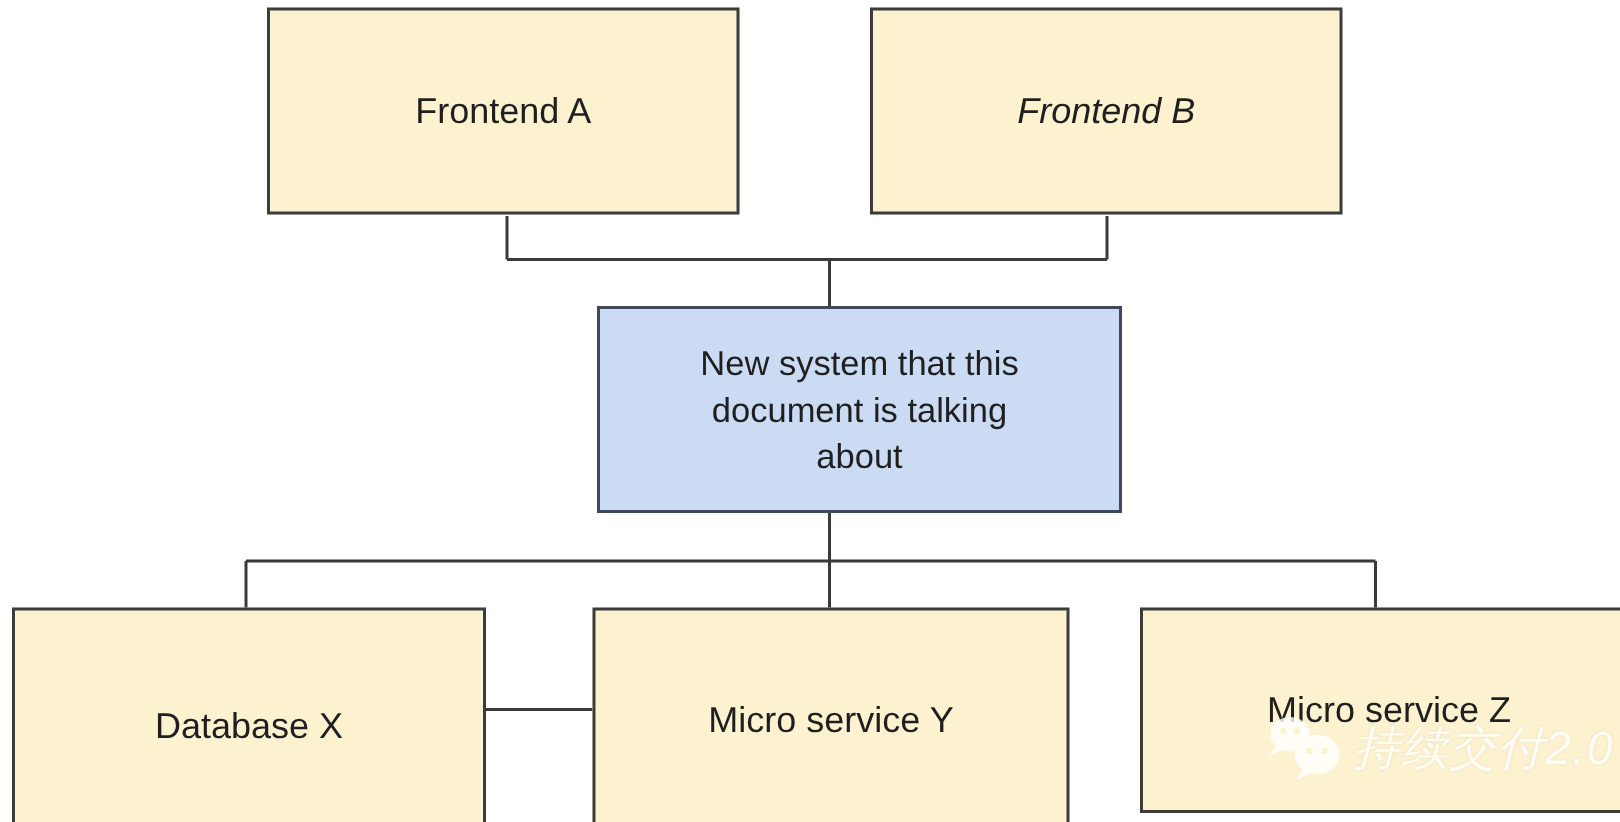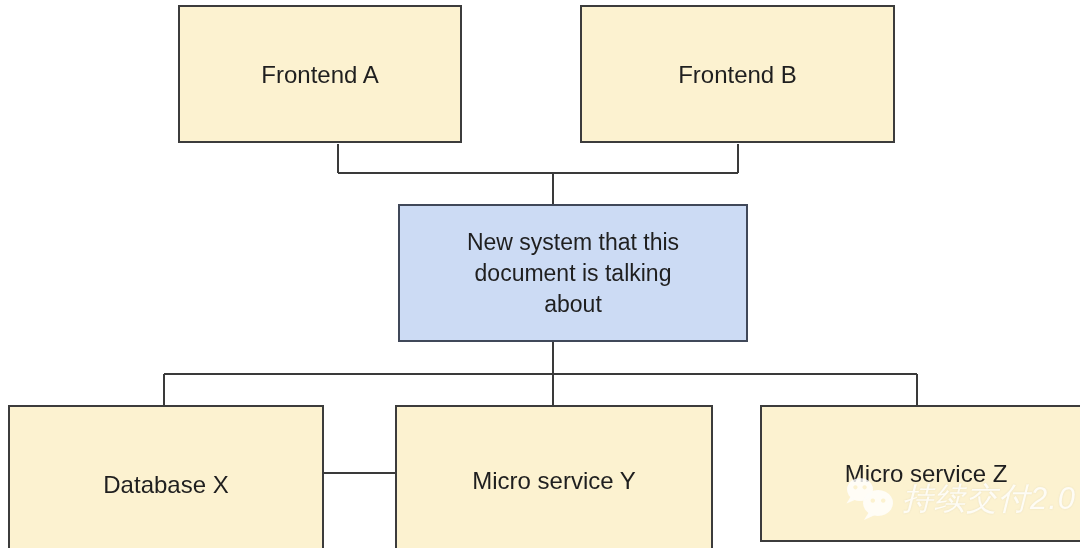--- a/index.html
+++ b/index.html
@@ -17,22 +17,22 @@
     box-sizing:border-box;
     border:2px solid #3c3c3c;
     display:flex;align-items:center;justify-content:center;
     text-align:center;
     color:#1f1f1f;
     font-size:24px;
     line-height:31px;
   }
   .node.cream{background:#fcf2d0;}
   .node.blue{background:#ccdbf4;border-color:#404859;}
-  #node-frontend-a{left:178px;top:5px;width:284px;height:138px;}
-  #node-frontend-b{left:580px;top:5px;width:315px;height:138px;}
+  #node-frontend-a{left:178px;top:5px;width:315px;height:138px;}
+  #node-frontend-b{left:580px;top:5px;width:315px;height:138px;font-style:italic;}
   #node-new-system{left:398px;top:204px;width:350px;height:138px;font-size:23px;}
   #node-new-system .label{max-width:236px;}
   #node-database-x{left:8px;top:405px;width:316px;height:159px;}
   #node-micro-service-y{left:395px;top:405px;width:318px;height:151px;}
   #node-micro-service-z{left:760px;top:405px;width:332px;height:137px;}
   .watermark{
     position:absolute;
     left:842px;top:476px;
     display:flex;align-items:center;
     gap:4px;

